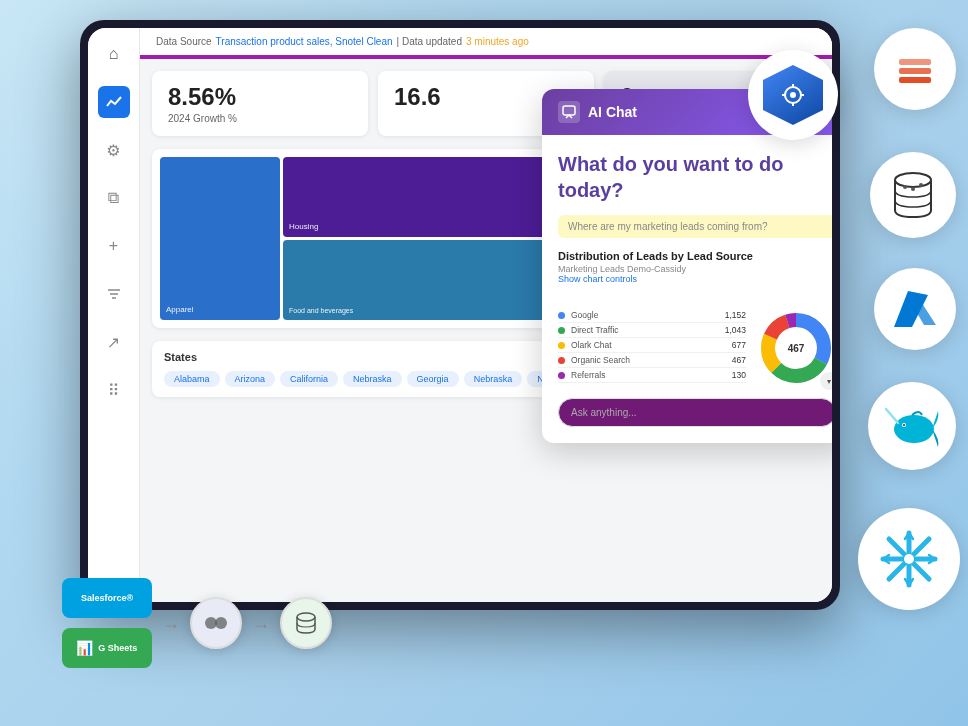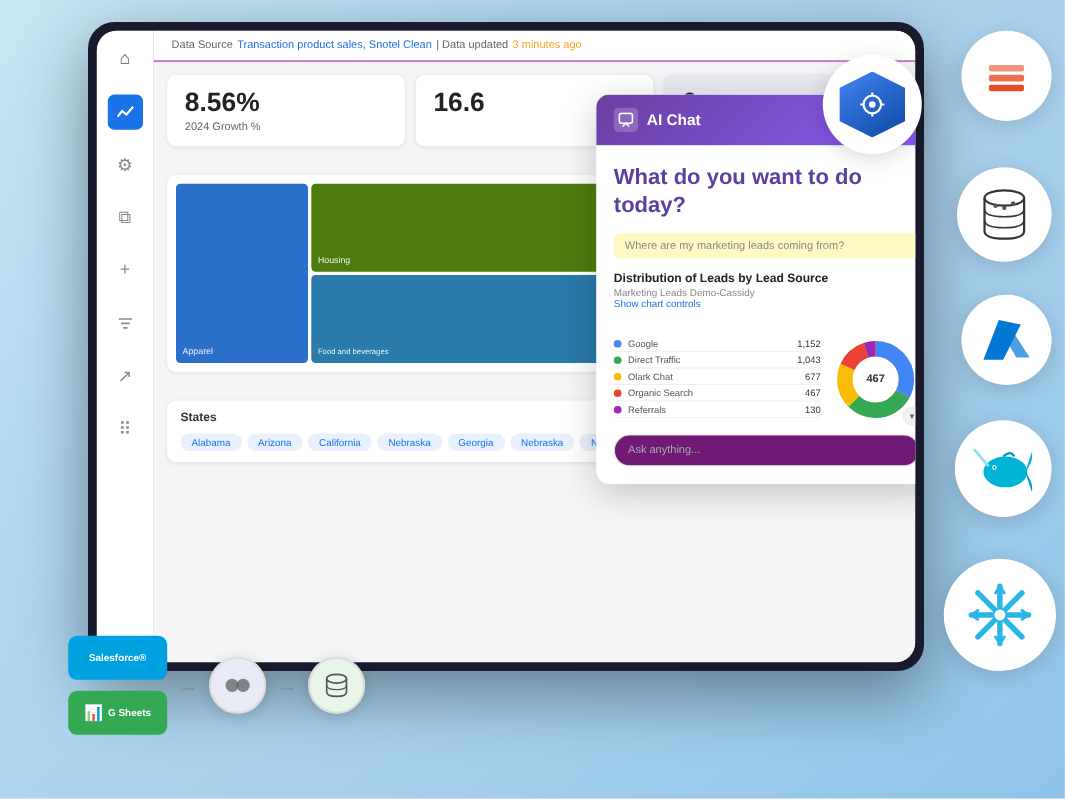--- a/index.html
+++ b/index.html
@@ -68,35 +68,35 @@
       flex-direction: column;
       background: #f4f5f7;
     }
 
     
     .top-bar {
       background: #fff;
       padding: 8px 16px;
       font-size: 10px;
       color: #666;
-      border-bottom: 1px solid #a21caf;
+      border-bottom: 4px solid #a21caf;
       display: flex;
       align-items: center;
       gap: 4px;
     }
     .top-bar .link { color: #1a73e8; }
     .top-bar .updated { color: #f5a623; }
 
     
     .dashboard-area {
       flex: 1;
       padding: 12px;
       display: flex;
       flex-direction: column;
-      gap: 26px;
+      gap: 13px;
       position: relative;
     }
 
     
     .metrics-row {
       display: flex;
       gap: 10px;
     }
     .metric-card {
       background: #fff;
@@ -136,21 +136,21 @@
     .treemap-cell {
       border-radius: 4px;
       display: flex;
       align-items: flex-end;
       padding: 6px;
       font-size: 8px;
       color: rgba(255,255,255,0.9);
       font-weight: 500;
     }
     .cell-apparel { background: #2a6fc9; grid-row: 1/3; }
-    .cell-housing { background: #4d7c0f; grid-column: 2; grid-row: 1; }
+    .cell-housing { background: #4c1d95; grid-column: 2; grid-row: 1; }
     .cell-edu { background: #4a9faf; grid-column: 3; grid-row: 1; font-size: 7px; }
     .cell-food { background: #2a7aaa; grid-column: 2; grid-row: 2; font-size: 7px; }
     .cell-transport { background: #3a8a9f; grid-column: 3; grid-row: 2; }
 
     
     .states-card {
       background: #fff;
       border-radius: 8px;
       padding: 10px 12px;
       box-shadow: 0 1px 4px rgba(0,0,0,0.08);

